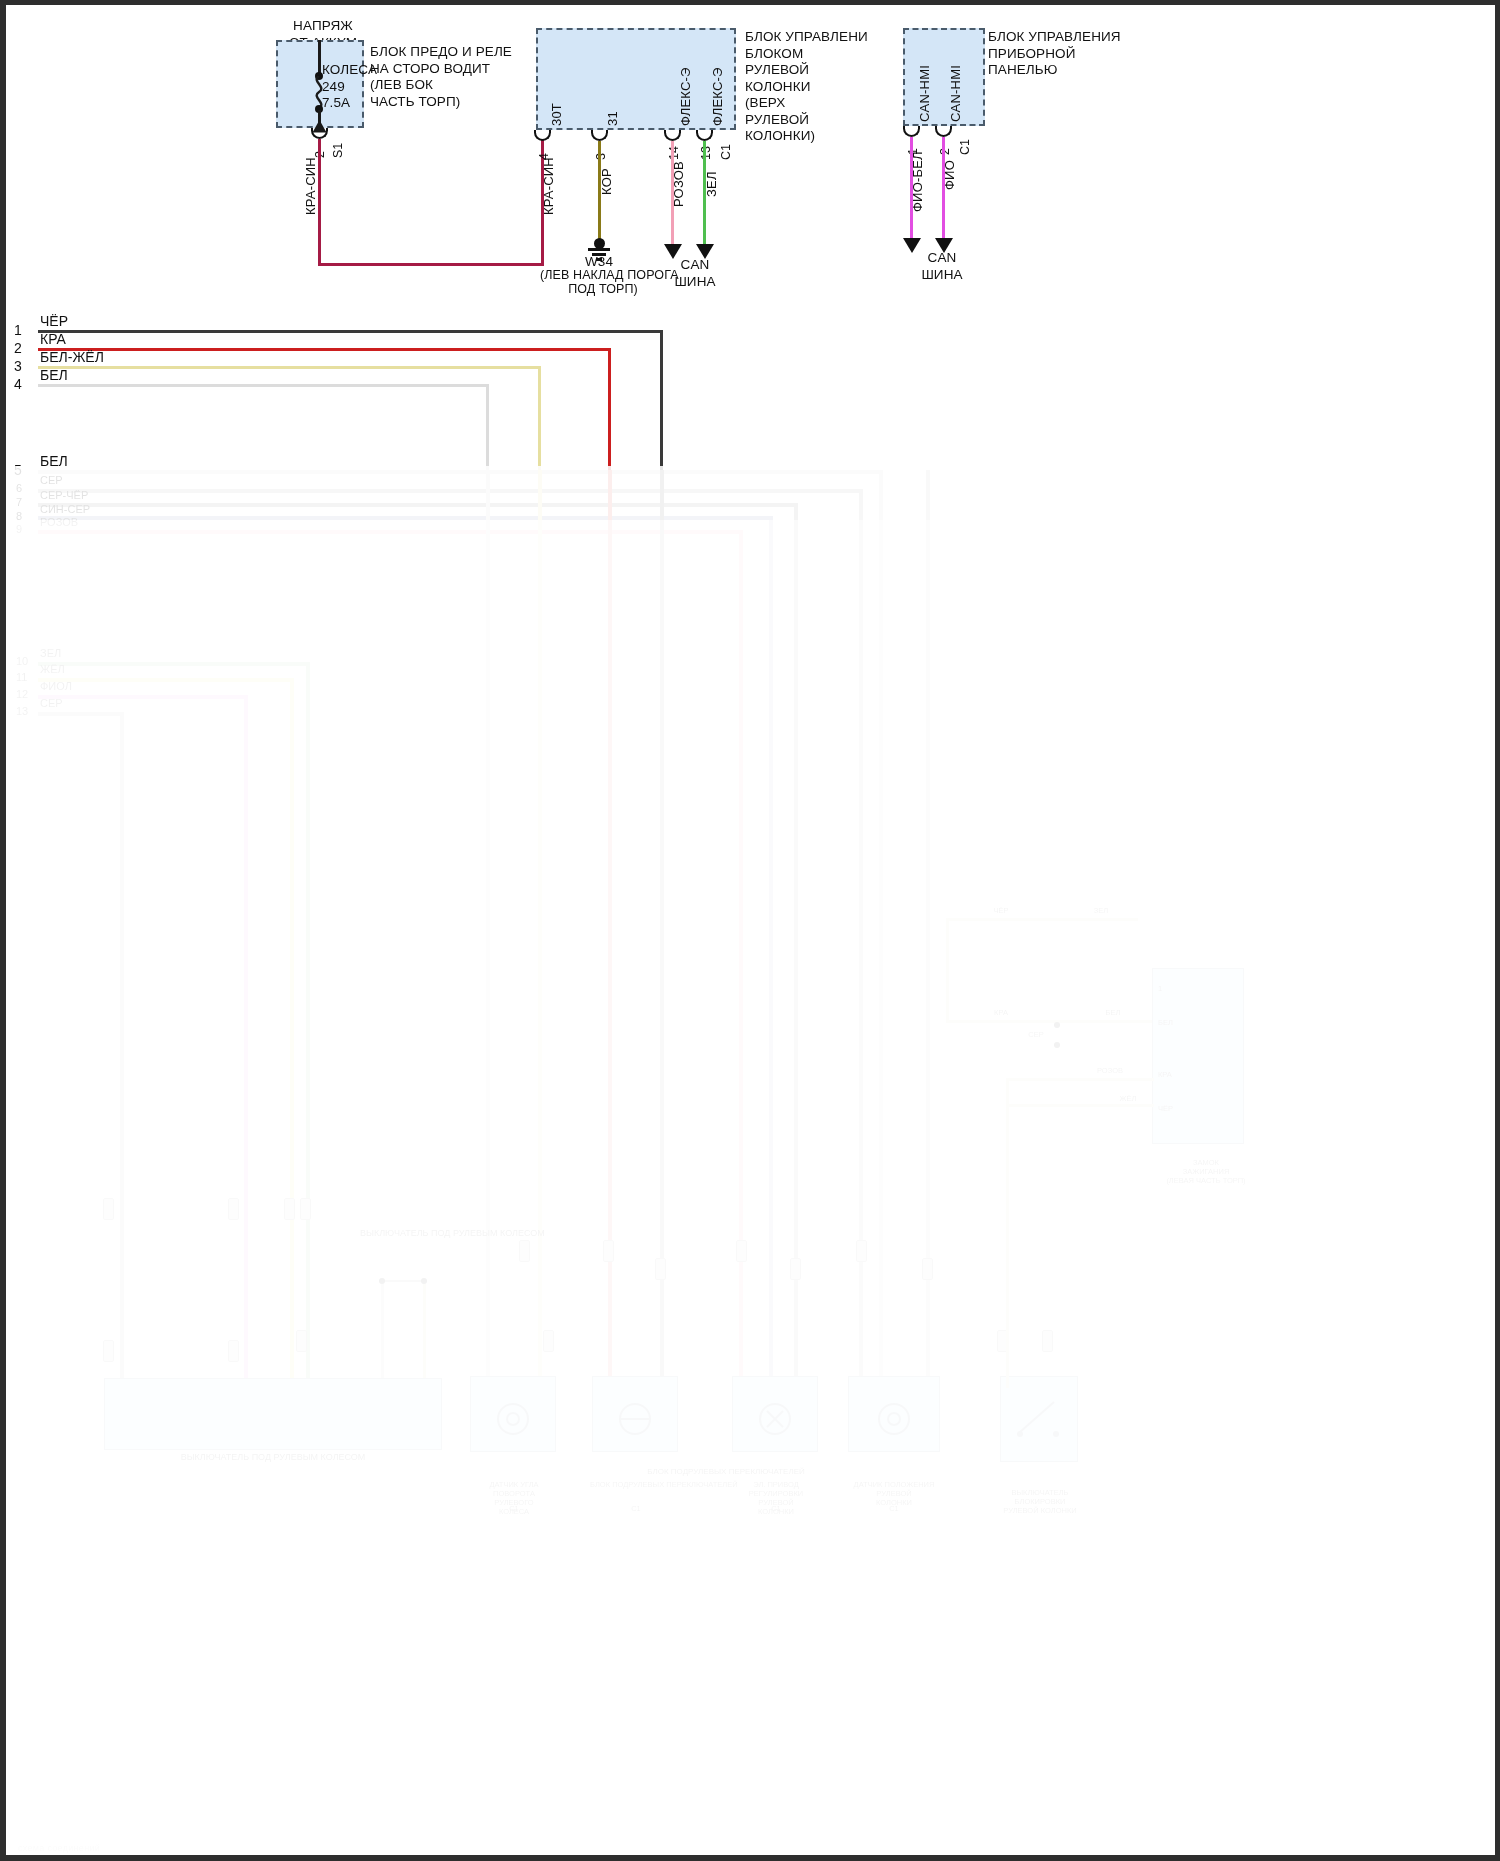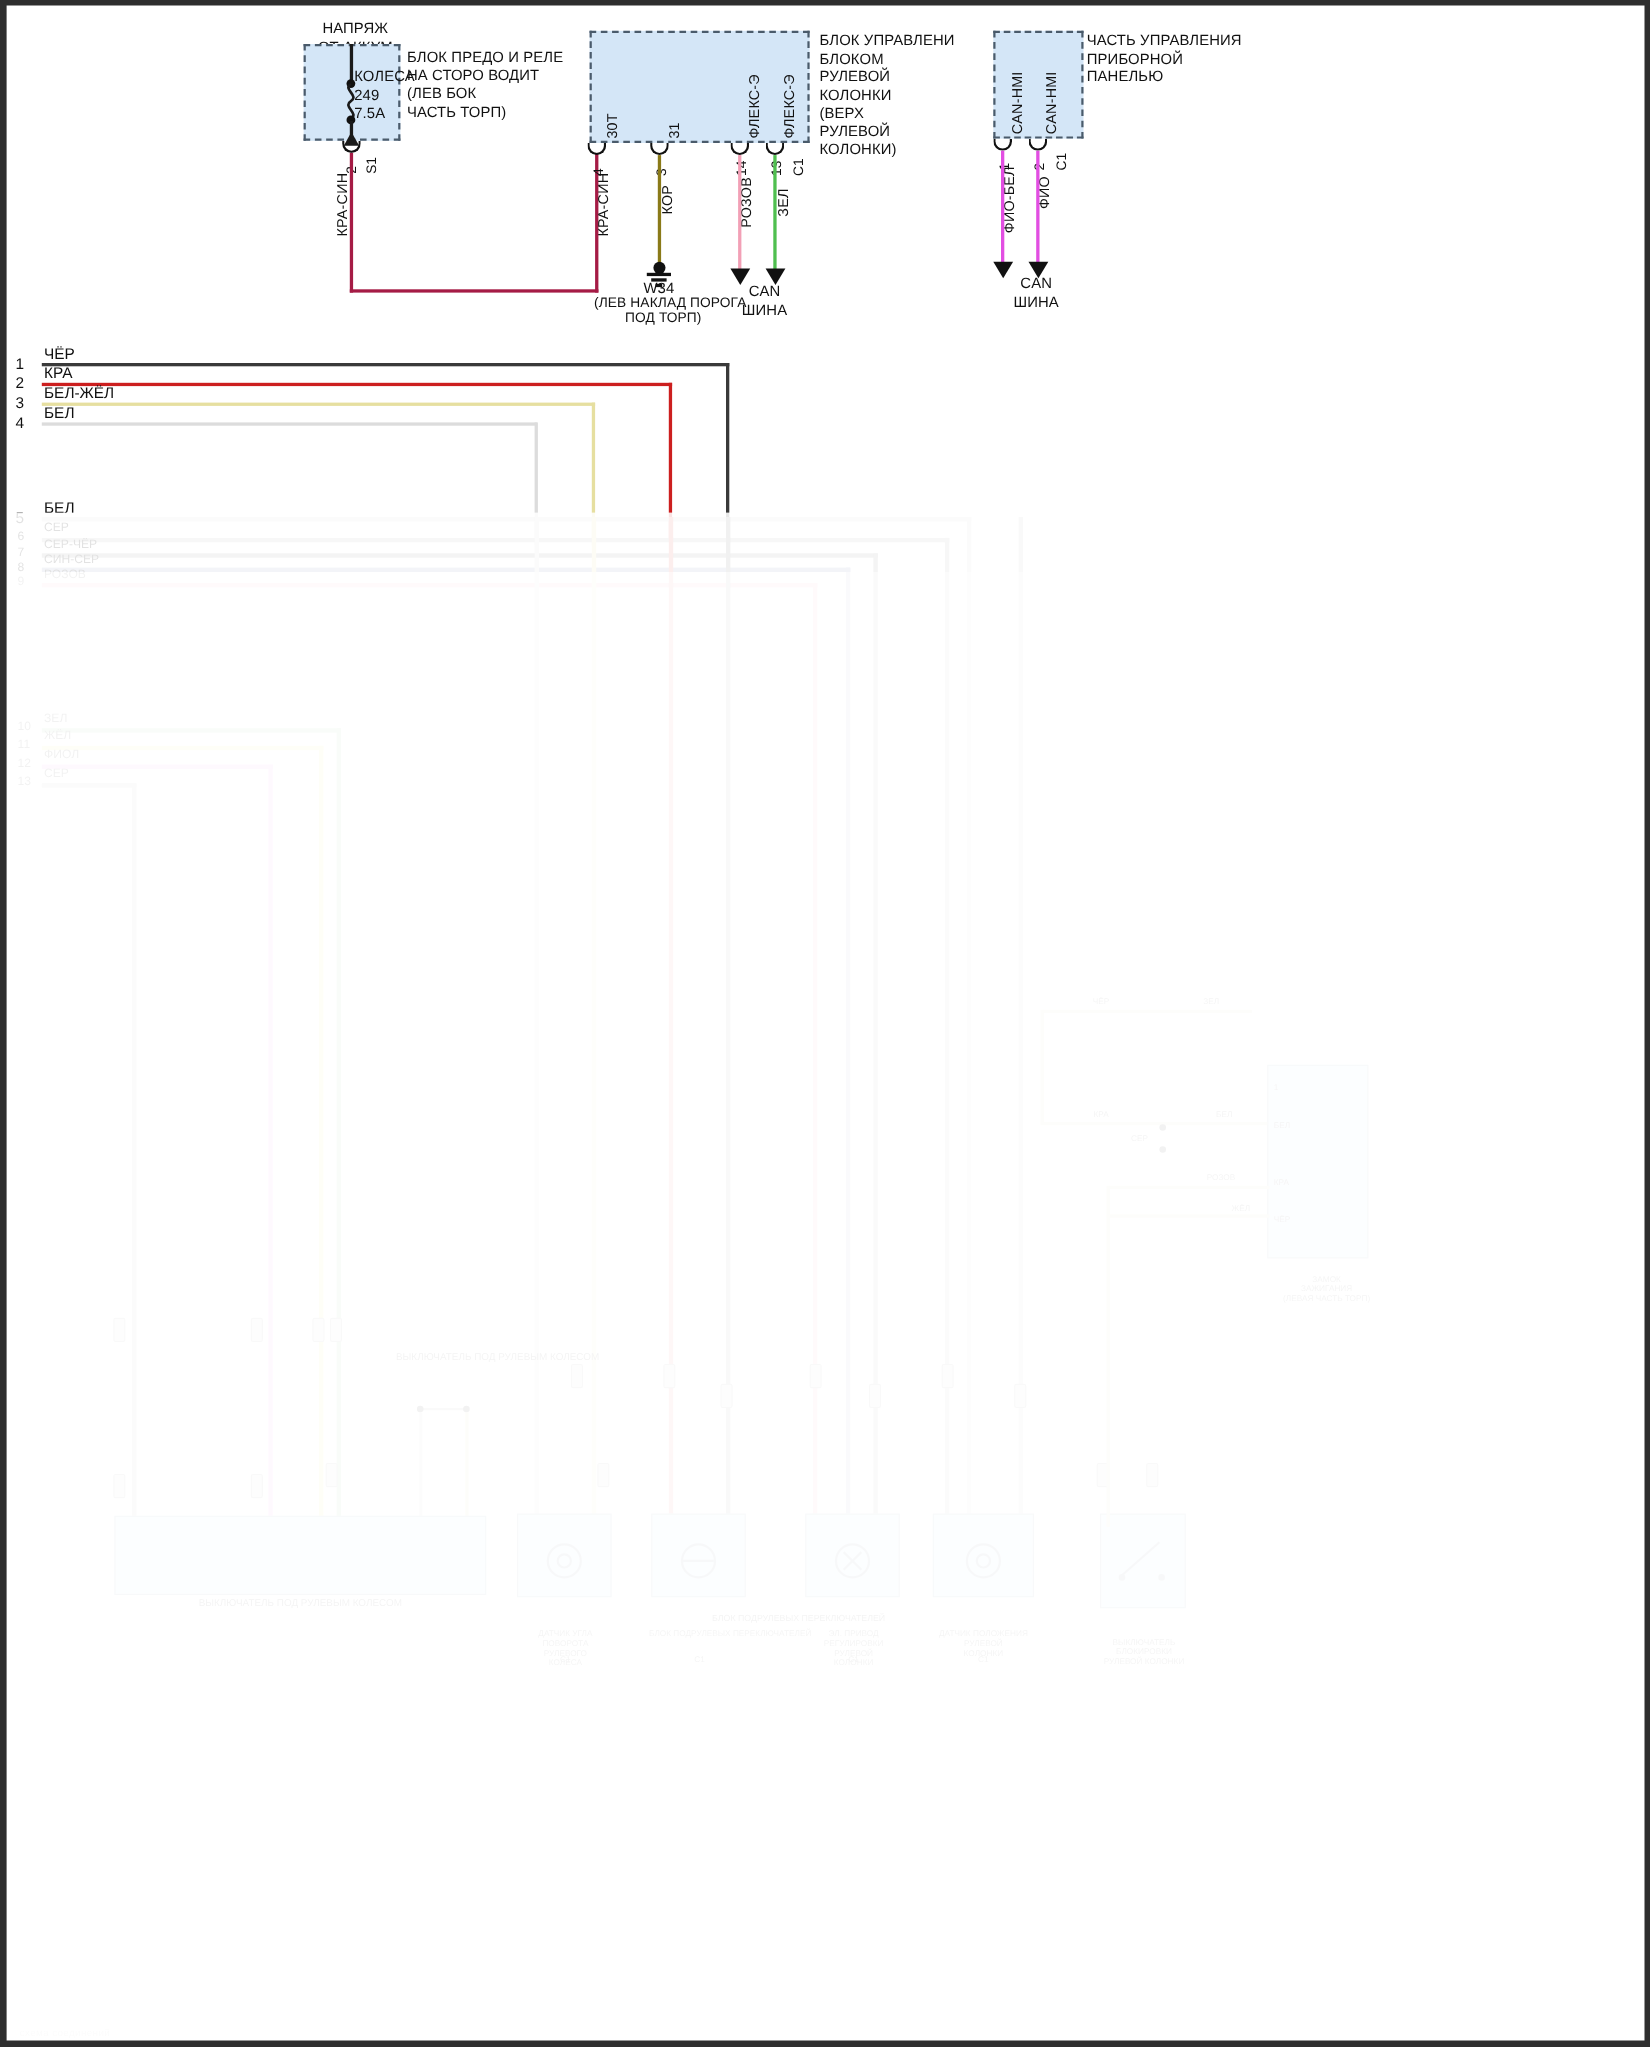--- a/index.html
+++ b/index.html
@@ -225,21 +225,21 @@
     <div class="arrow-dn" style="left:663.5px;top:244px;"></div>
 
     <div class="wire" style="left:703px;top:141px;height:106px;background:#4fbf4f;"></div>
     <div class="arrow-dn" style="left:695.5px;top:244px;"></div>
 
     <div class="lbl lbl-c" style="left:655px;top:257px;width:80px;">CAN
 ШИНА</div>
 
     <div class="ecu" style="left:903px;top:28px;width:82px;height:98px;"></div>
 
-    <div class="lbl" style="left:988px;top:29px;">ЧАСТЬ УПРАВЛЕНИЯ
+    <div class="lbl" style="left:988px;top:29px;">БЛОК УПРАВЛЕНИЯ
 ПРИБОРНОЙ
 ПАНЕЛЬЮ</div>
 
     <div class="vlbl" style="left:917px;top:122px;">CAN-HMI</div>
     <div class="vlbl" style="left:948px;top:122px;">CAN-HMI</div>
 
     <div class="pin" style="left:903px;top:126px;"></div>
     <div class="pin" style="left:935px;top:126px;"></div>
 
     <div class="vnum" style="left:906px;top:155px;">1</div>

